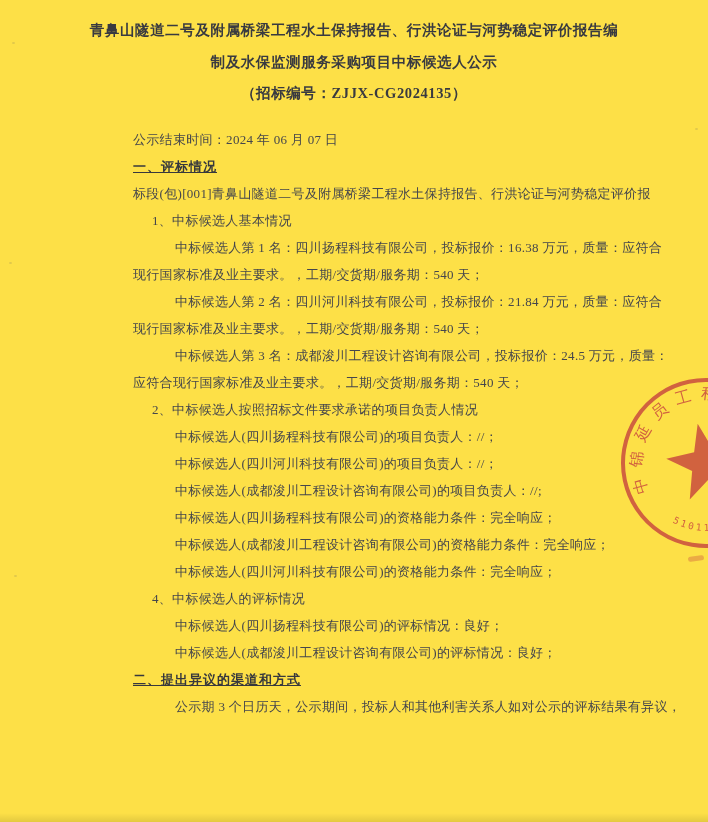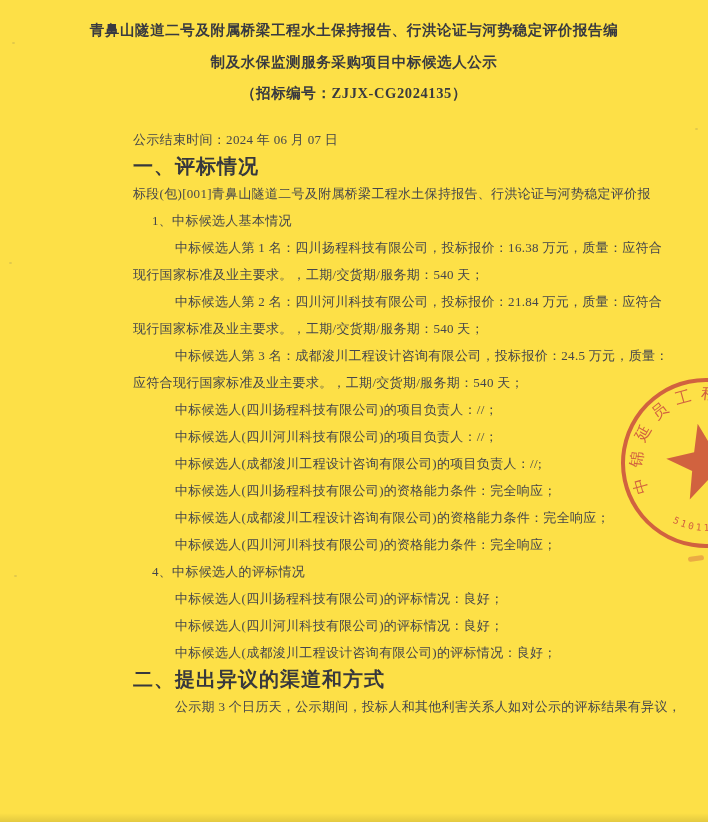--- a/index.html
+++ b/index.html
@@ -39,23 +39,24 @@
     margin-left: 20px;
   }
   .line {
     line-height: 27px;
     height: 27px;
     white-space: nowrap;
     color: #45464c;
   }
   .line.heading {
     font-weight: bold;
-    font-size: 20px;
+    font-size: 13px;
     letter-spacing: 1px;
     color: #37383d;
+    text-decoration: underline;
   }
   .line.item { padding-left: 19px; }
   .line.para { padding-left: 42px; }
   .line.margin { padding-left: 0; }
   
   .stamp {
     position: absolute;
     top: 363px; left: 606px;
     width: 200px; height: 200px;
     opacity: 0.82;
@@ -101,29 +102,29 @@
       <div class="line margin">公示结束时间：2024 年 06 月 07 日</div>
       <div class="line heading">一、评标情况</div>
       <div class="line margin">标段(包)[001]青鼻山隧道二号及附属桥梁工程水土保持报告、行洪论证与河势稳定评价报</div>
       <div class="line item">1、中标候选人基本情况</div>
       <div class="line para">中标候选人第 1 名：四川扬程科技有限公司，投标报价：16.38 万元，质量：应符合</div>
       <div class="line margin">现行国家标准及业主要求。，工期/交货期/服务期：540 天；</div>
       <div class="line para">中标候选人第 2 名：四川河川科技有限公司，投标报价：21.84 万元，质量：应符合</div>
       <div class="line margin">现行国家标准及业主要求。，工期/交货期/服务期：540 天；</div>
       <div class="line para">中标候选人第 3 名：成都浚川工程设计咨询有限公司，投标报价：24.5 万元，质量：</div>
       <div class="line margin">应符合现行国家标准及业主要求。，工期/交货期/服务期：540 天；</div>
+      <div class="line item">2、中标候选人按照招标文件要求承诺的项目负责人情况</div>
       <div class="line para">中标候选人(四川扬程科技有限公司)的项目负责人：//；</div>
       <div class="line para">中标候选人(四川河川科技有限公司)的项目负责人：//；</div>
       <div class="line para">中标候选人(成都浚川工程设计咨询有限公司)的项目负责人：//;</div>
       <div class="line para">中标候选人(四川扬程科技有限公司)的资格能力条件：完全响应；</div>
       <div class="line para">中标候选人(成都浚川工程设计咨询有限公司)的资格能力条件：完全响应；</div>
       <div class="line para">中标候选人(四川河川科技有限公司)的资格能力条件：完全响应；</div>
       <div class="line item">4、中标候选人的评标情况</div>
       <div class="line para">中标候选人(四川扬程科技有限公司)的评标情况：良好；</div>
-      <div class="line para">中标候选人(四川河川科技有限公司)的评标情况：良好；</div>
       <div class="line para">中标候选人(成都浚川工程设计咨询有限公司)的评标情况：良好；</div>
       <div class="line heading">二、提出异议的渠道和方式</div>
       <div class="line para">公示期 3 个日历天，公示期间，投标人和其他利害关系人如对公示的评标结果有异议，</div>
     </div>
 
   <svg class="stamp" viewBox="0 0 200 200" xmlns="http://www.w3.org/2000/svg">
     <defs>
       <path id="sealArcTop" d="M 39.9,121.9 A 64,64 0 1 1 160.1,121.9" fill="none"></path>
       <path id="sealArcBottom" d="M 51.9,148.1 A 68,68 0 0 0 148.1,148.1" fill="none"></path>
     </defs>

